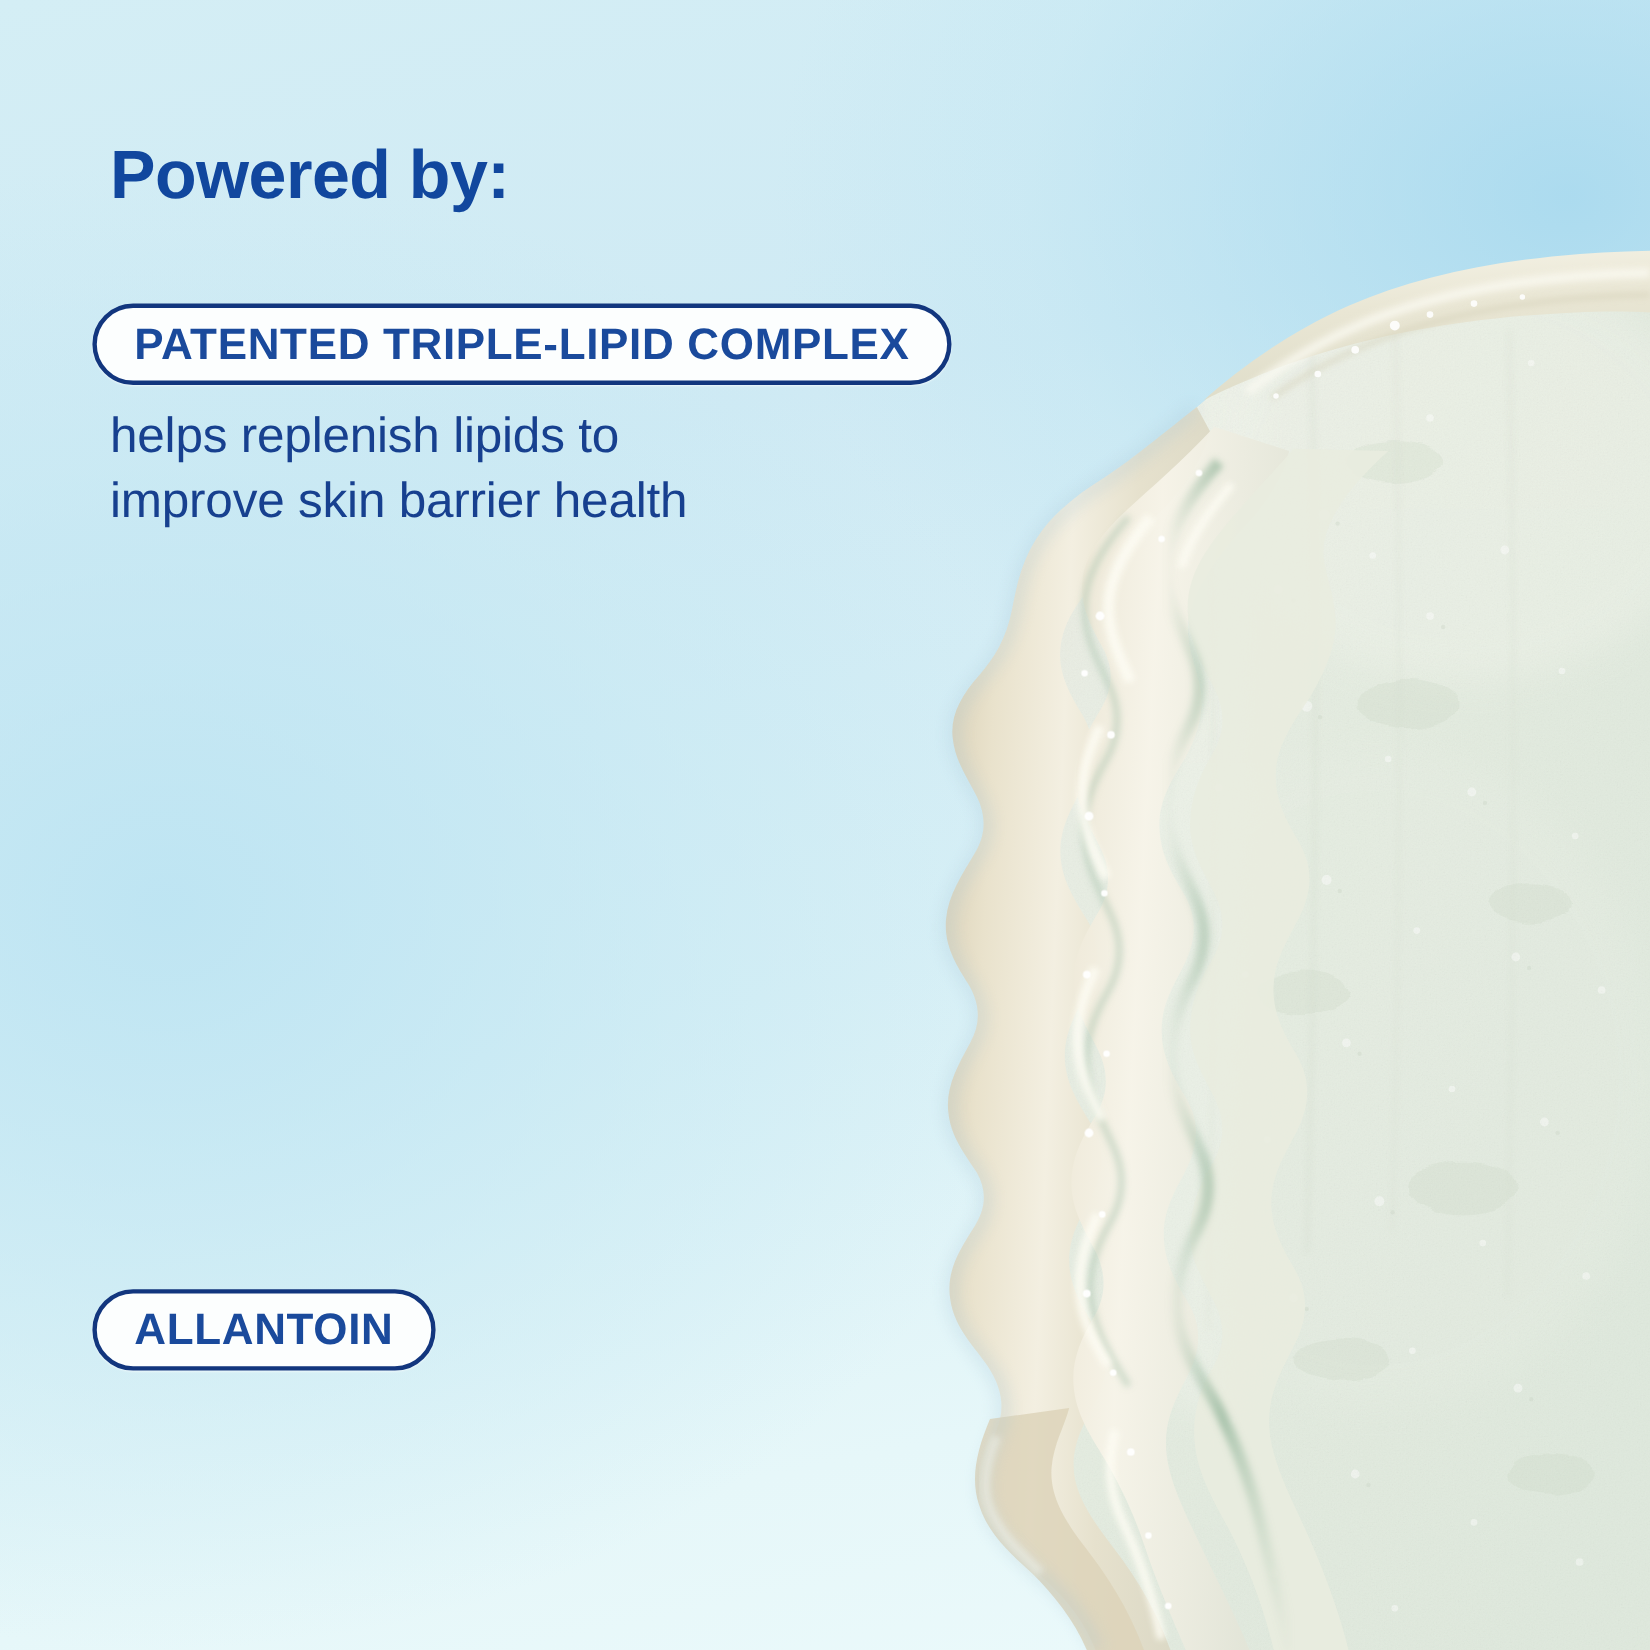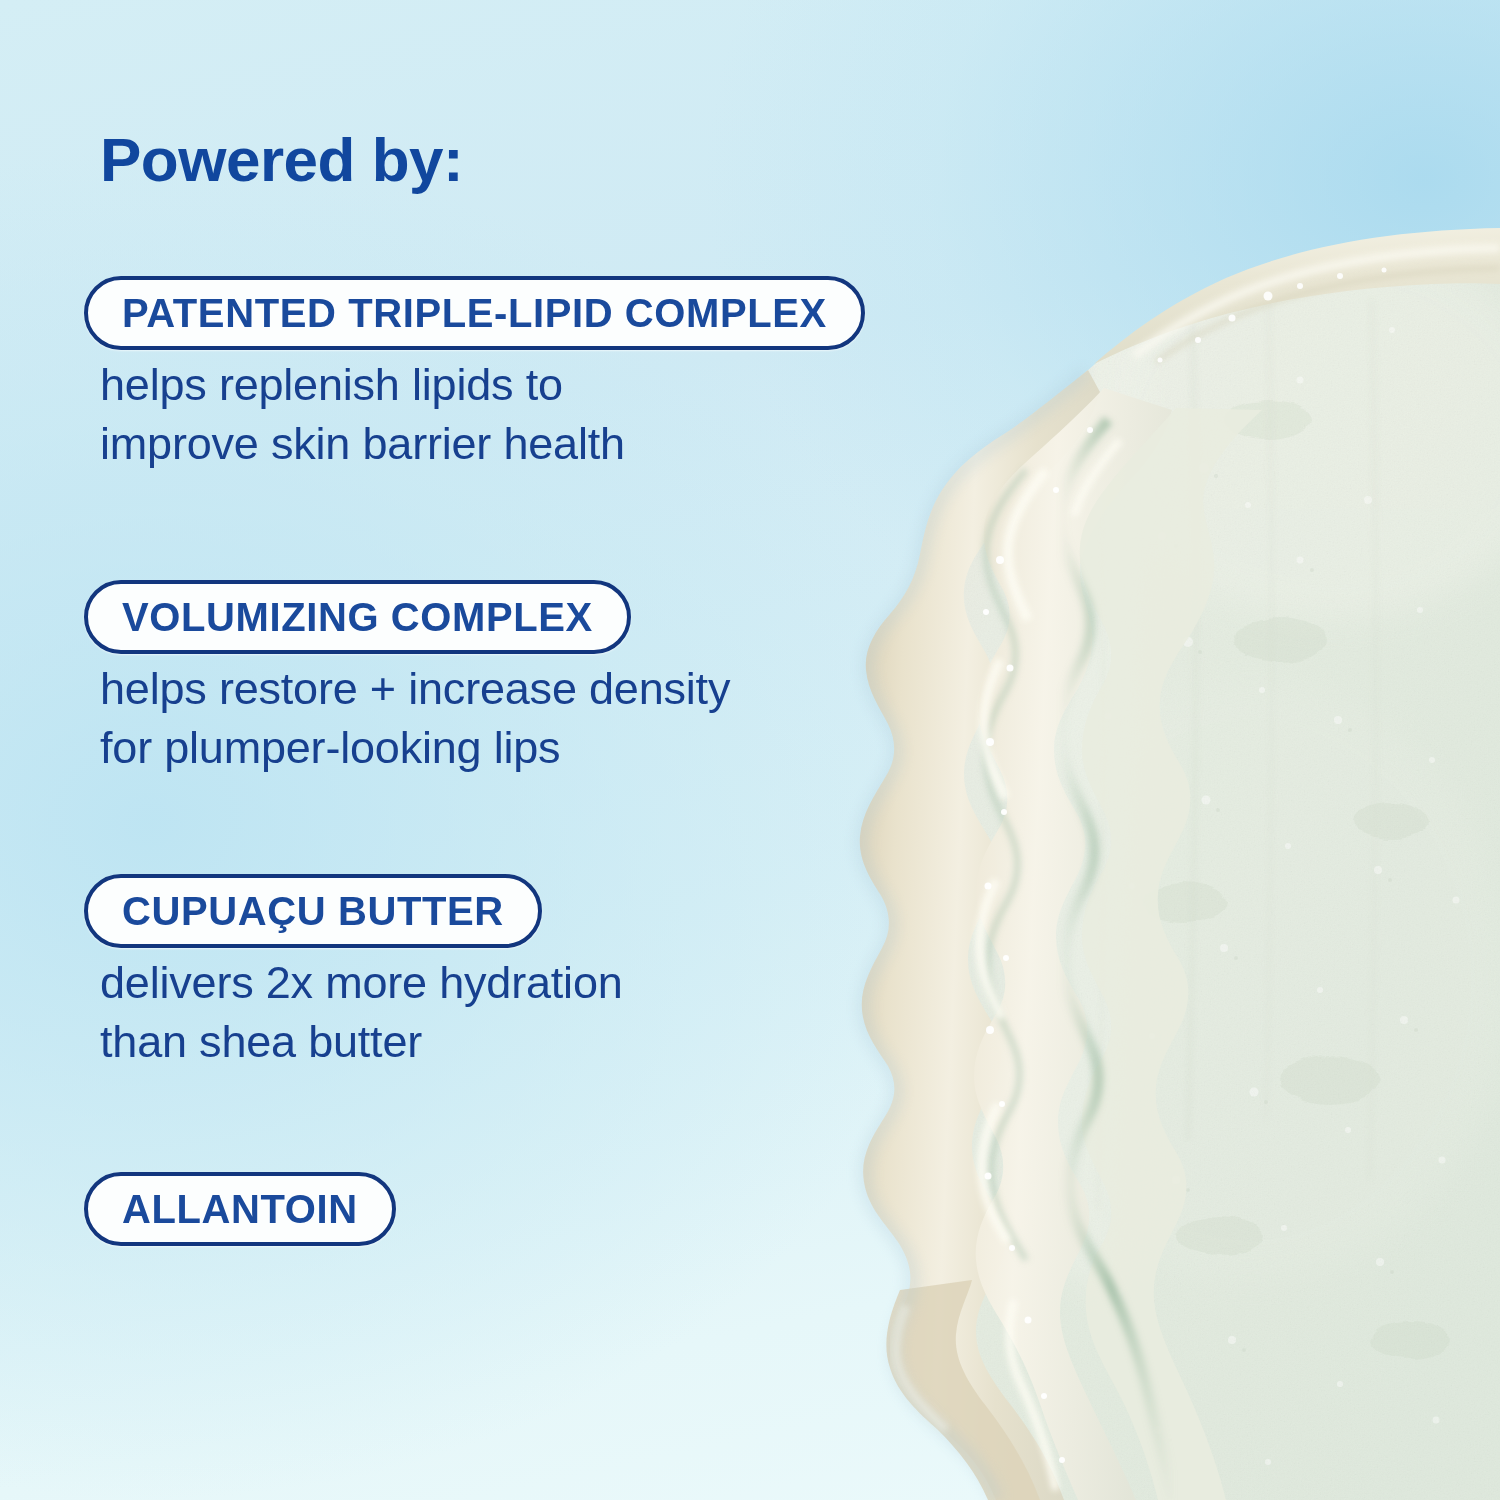--- a/index.html
+++ b/index.html
@@ -77,21 +77,21 @@
   .pill-label {
     font-size: 40px;
     font-weight: 700;
     letter-spacing: 0.6px;
     color: #1a4a9c;
     white-space: nowrap;
     line-height: 1;
   }
 
   .desc {
-    margin-top: 6px;
+    margin-top: 17px;
     margin-left: 16px;
     font-size: 45px;
     font-weight: 300;
     line-height: 1.30;
     color: #17408f;
     letter-spacing: -0.2px;
     white-space: pre-line;
   }
 
   
@@ -474,35 +474,21 @@
     <div id="heading">Powered by:</div>
 
     <div class="block" id="block-0">
       <div class="pill">
         <span class="pill-label">PATENTED TRIPLE-LIPID COMPLEX</span>
       </div>
       <div class="desc">helps replenish lipids to
 improve skin barrier health</div>
     </div>
 
-    <div class="block" id="block-1">
-      <div class="pill">
-        <span class="pill-label">VOLUMIZING COMPLEX</span>
-      </div>
-      <div class="desc">helps restore + increase density
-for plumper-looking lips</div>
-    </div>
-
-    <div class="block" id="block-2">
-      <div class="pill">
-        <span class="pill-label">CUPUAÇU BUTTER</span>
-      </div>
-      <div class="desc">delivers 2x more hydration
-than shea butter</div>
-    </div>
+
 
     <div class="block" id="block-3">
       <div class="pill">
         <span class="pill-label">ALLANTOIN</span>
       </div>
     </div>
 
   </div>
 </div>
 

